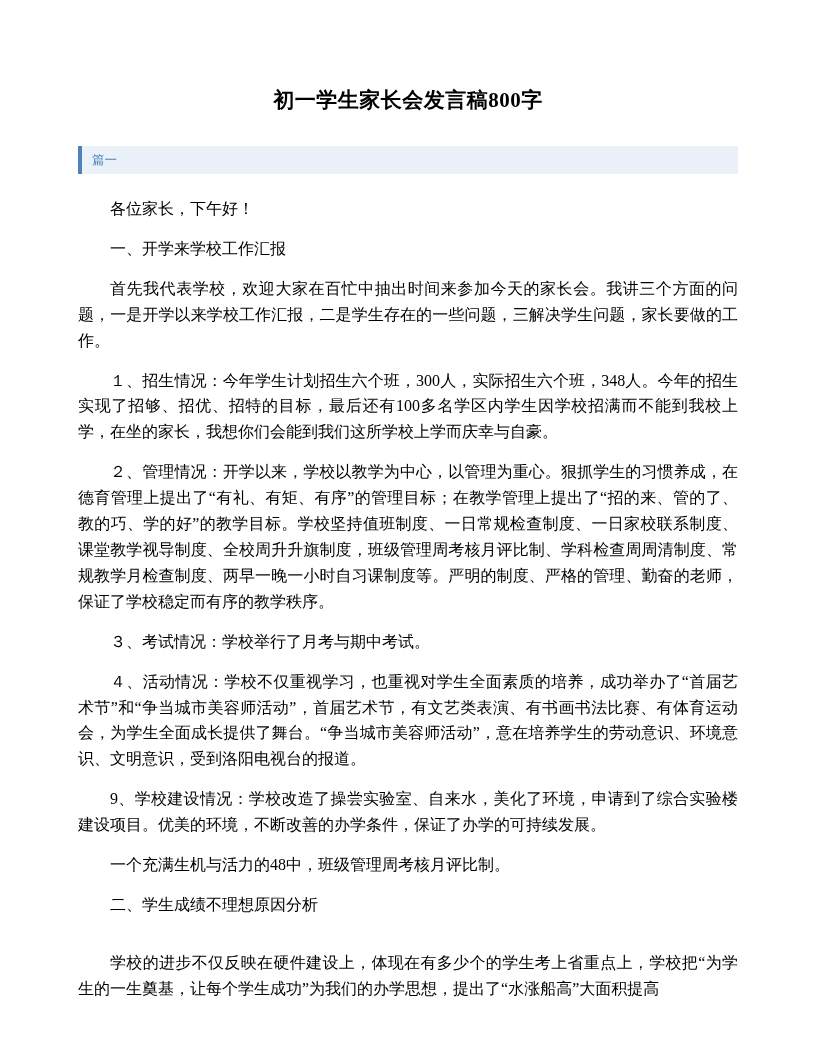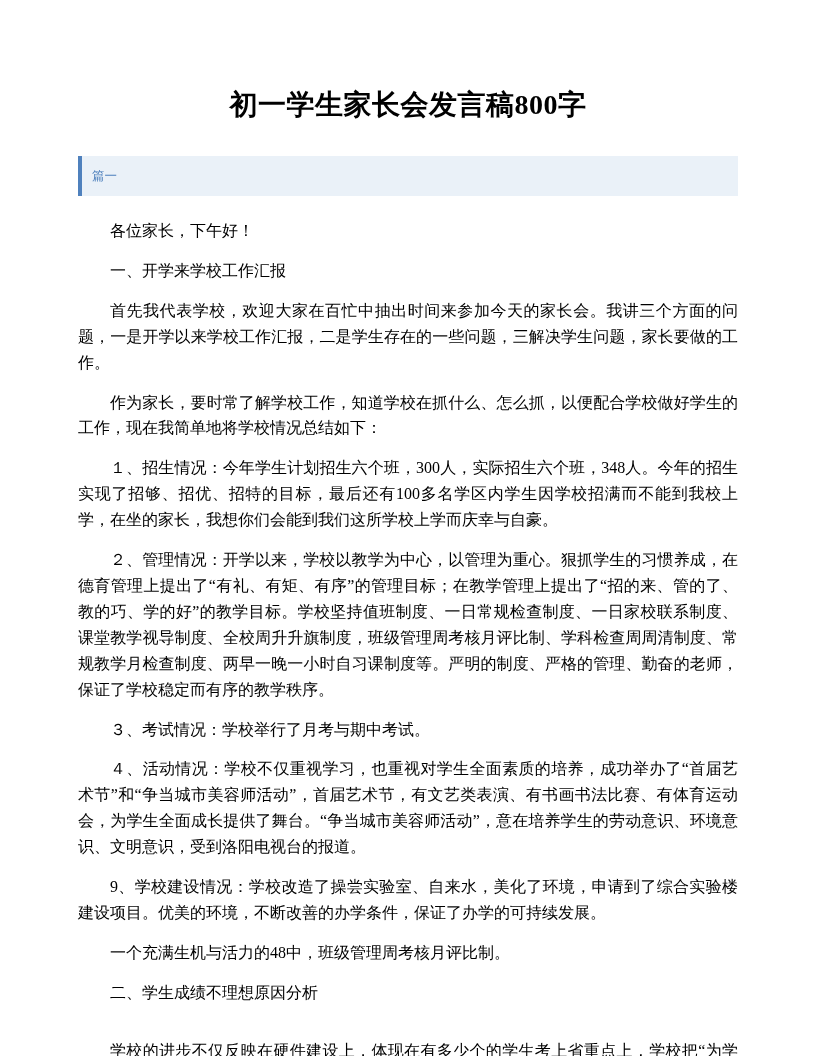--- a/index.html
+++ b/index.html
@@ -17,30 +17,30 @@
   }
   .page {
     width: 816px;
     height: 1056px;
     box-sizing: border-box;
     padding: 0 78px;
     position: relative;
   }
   .doc-title {
     text-align: center;
-    font-size: 28px;
+    font-size: 21px;
     font-weight: bold;
     letter-spacing: 0.5px;
     margin-top: 86px;
     margin-bottom: 12px;
     font-family: "Liberation Serif", "DejaVu Serif", serif;
   }
   .section-band {
     margin-top: 32px;
-    height: 40px;
+    height: 28px;
     background: #eaf1f8;
     border-left: 4px solid #4f81bd;
     display: flex;
     align-items: center;
     box-sizing: border-box;
   }
   .section-band .band-label {
     color: #4f81bd;
     font-size: 12.5px;
     padding-left: 10px;
@@ -70,21 +70,20 @@
   <h1 class="doc-title">初一学生家长会发言稿800字</h1>
 
   <div class="section-band">
     <span class="band-label">篇一</span>
   </div>
 
   <div class="body-text">
     <p class="para">各位家长，下午好！</p>
     <p class="para">一、开学来学校工作汇报</p>
     <p class="para">首先我代表学校，欢迎大家在百忙中抽出时间来参加今天的家长会。我讲三个方面的问题，一是开学以来学校工作汇报，二是学生存在的一些问题，三解决学生问题，家长要做的工作。</p>
-    <p class="para">作为家长，要时常了解学校工作，知道学校在抓什么、怎么抓，以便配合学校做好学生的工作，现在我简单地将学校情况总结如下：</p>
     <p class="para">１、招生情况：今年学生计划招生六个班，300人，实际招生六个班，348人。今年的招生实现了招够、招优、招特的目标，最后还有100多名学区内学生因学校招满而不能到我校上学，在坐的家长，我想你们会能到我们这所学校上学而庆幸与自豪。</p>
     <p class="para">２、管理情况：开学以来，学校以教学为中心，以管理为重心。狠抓学生的习惯养成，在德育管理上提出了“有礼、有矩、有序”的管理目标；在教学管理上提出了“招的来、管的了、教的巧、学的好”的教学目标。学校坚持值班制度、一日常规检查制度、一日家校联系制度、课堂教学视导制度、全校周升升旗制度，班级管理周考核月评比制、学科检查周周清制度、常规教学月检查制度、两早一晚一小时自习课制度等。严明的制度、严格的管理、勤奋的老师，保证了学校稳定而有序的教学秩序。</p>
     <p class="para">３、考试情况：学校举行了月考与期中考试。</p>
     <p class="para">４、活动情况：学校不仅重视学习，也重视对学生全面素质的培养，成功举办了“首届艺术节”和“争当城市美容师活动”，首届艺术节，有文艺类表演、有书画书法比赛、有体育运动会，为学生全面成长提供了舞台。“争当城市美容师活动”，意在培养学生的劳动意识、环境意识、文明意识，受到洛阳电视台的报道。</p>
     <p class="para">9、学校建设情况：学校改造了操尝实验室、自来水，美化了环境，申请到了综合实验楼建设项目。优美的环境，不断改善的办学条件，保证了办学的可持续发展。</p>
     <p class="para">一个充满生机与活力的48中，班级管理周考核月评比制。</p>
     <p class="para">二、学生成绩不理想原因分析</p>
     <p class="para">学校的进步不仅反映在硬件建设上，体现在有多少个的学生考上省重点上，学校把“为学生的一生奠基，让每个学生成功”为我们的办学思想，提出了“水涨船高”大面积提高</p>
   </div>
 

